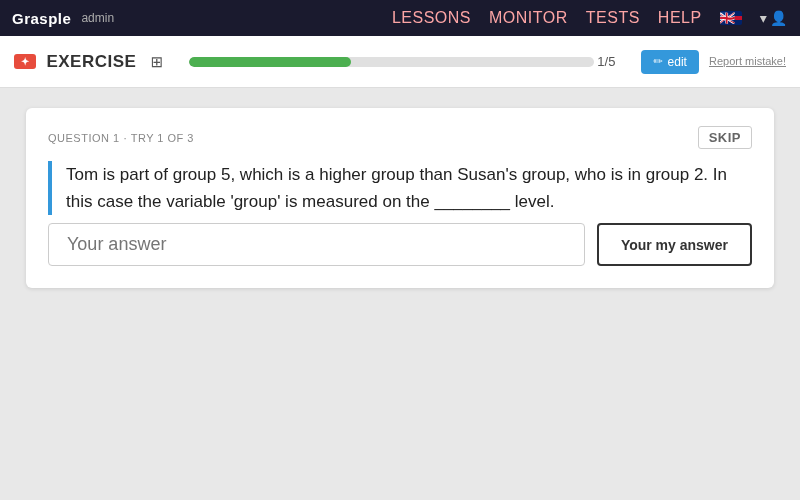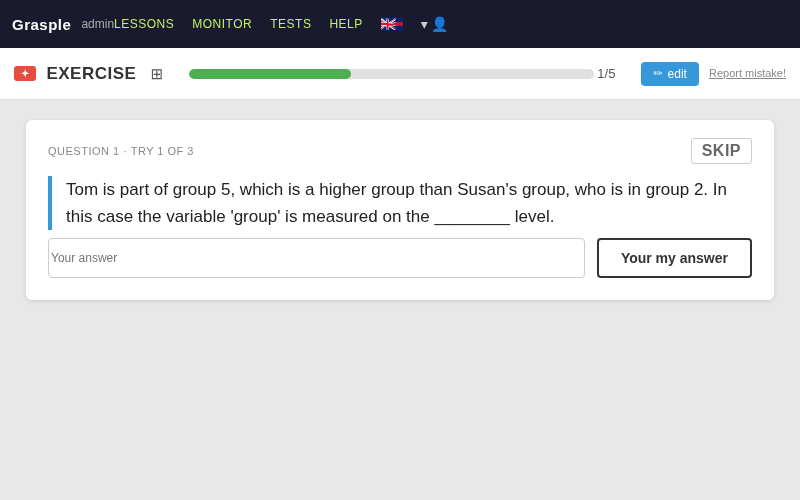--- a/index.html
+++ b/index.html
@@ -7,23 +7,24 @@
       font-family: -apple-system, BlinkMacSystemFont, 'Segoe UI', Arial, sans-serif;
       background: #e8e8e8;
       width: 800px;
       height: 500px;
       overflow: hidden;
     }
 
     
     .top-nav {
       background: #1a1a2e;
-      height: 48px;
-      display: flex;
-      align-items: center;
+      height: 36px;
+      display: flex;
+      align-items: center;
+      justify-content: space-between;
       padding: 0 12px;
     }
     .nav-left {
       display: flex;
       align-items: center;
       gap: 10px;
     }
     .logo {
       color: #fff;
       font-size: 15px;
@@ -33,22 +34,22 @@
     .admin-label {
       color: #aaa;
       font-size: 12px;
     }
     .nav-right {
       display: flex;
       align-items: center;
       gap: 18px;
     }
     .nav-link {
-      color: #bef264;
-      font-size: 12px;
+      color: #fca5a5;
+      font-size: 16px;
       font-weight: 500;
       text-transform: uppercase;
       letter-spacing: 0.5px;
       cursor: pointer;
     }
     .flag-icon {
       width: 22px;
       height: 14px;
       background: linear-gradient(to bottom, #012169 0%, #012169 33%, #c8102e 33%, #c8102e 66%, #012169 66%);
       border-radius: 2px;
@@ -174,21 +175,21 @@
     .question-meta {
       font-size: 11px;
       color: #888;
       text-transform: uppercase;
       letter-spacing: 0.5px;
     }
     .skip-btn {
       background: none;
       border: 1px solid #ccc;
       color: #666;
-      font-size: 16px;
+      font-size: 13px;
       font-weight: 600;
       padding: 3px 10px;
       border-radius: 3px;
       cursor: pointer;
       text-transform: uppercase;
       letter-spacing: 0.5px;
     }
     .question-text-wrapper {
       position: relative;
       padding-left: 14px;
@@ -202,22 +203,22 @@
     }
     .answer-row {
       display: flex;
       gap: 12px;
       align-items: stretch;
     }
     .answer-input {
       flex: 1;
       border: 1px solid #ccc;
       border-radius: 4px;
-      padding: 10px 2px;
-      font-size: 12px;
+      padding: 10px 18px;
+      font-size: 18px;
       color: #0369a1;
       outline: none;
     }
     .check-btn {
       background: #fff;
       border: 2px solid #333;
       color: #333;
       font-size: 14px;
       font-weight: 600;
       padding: 10px 22px;

